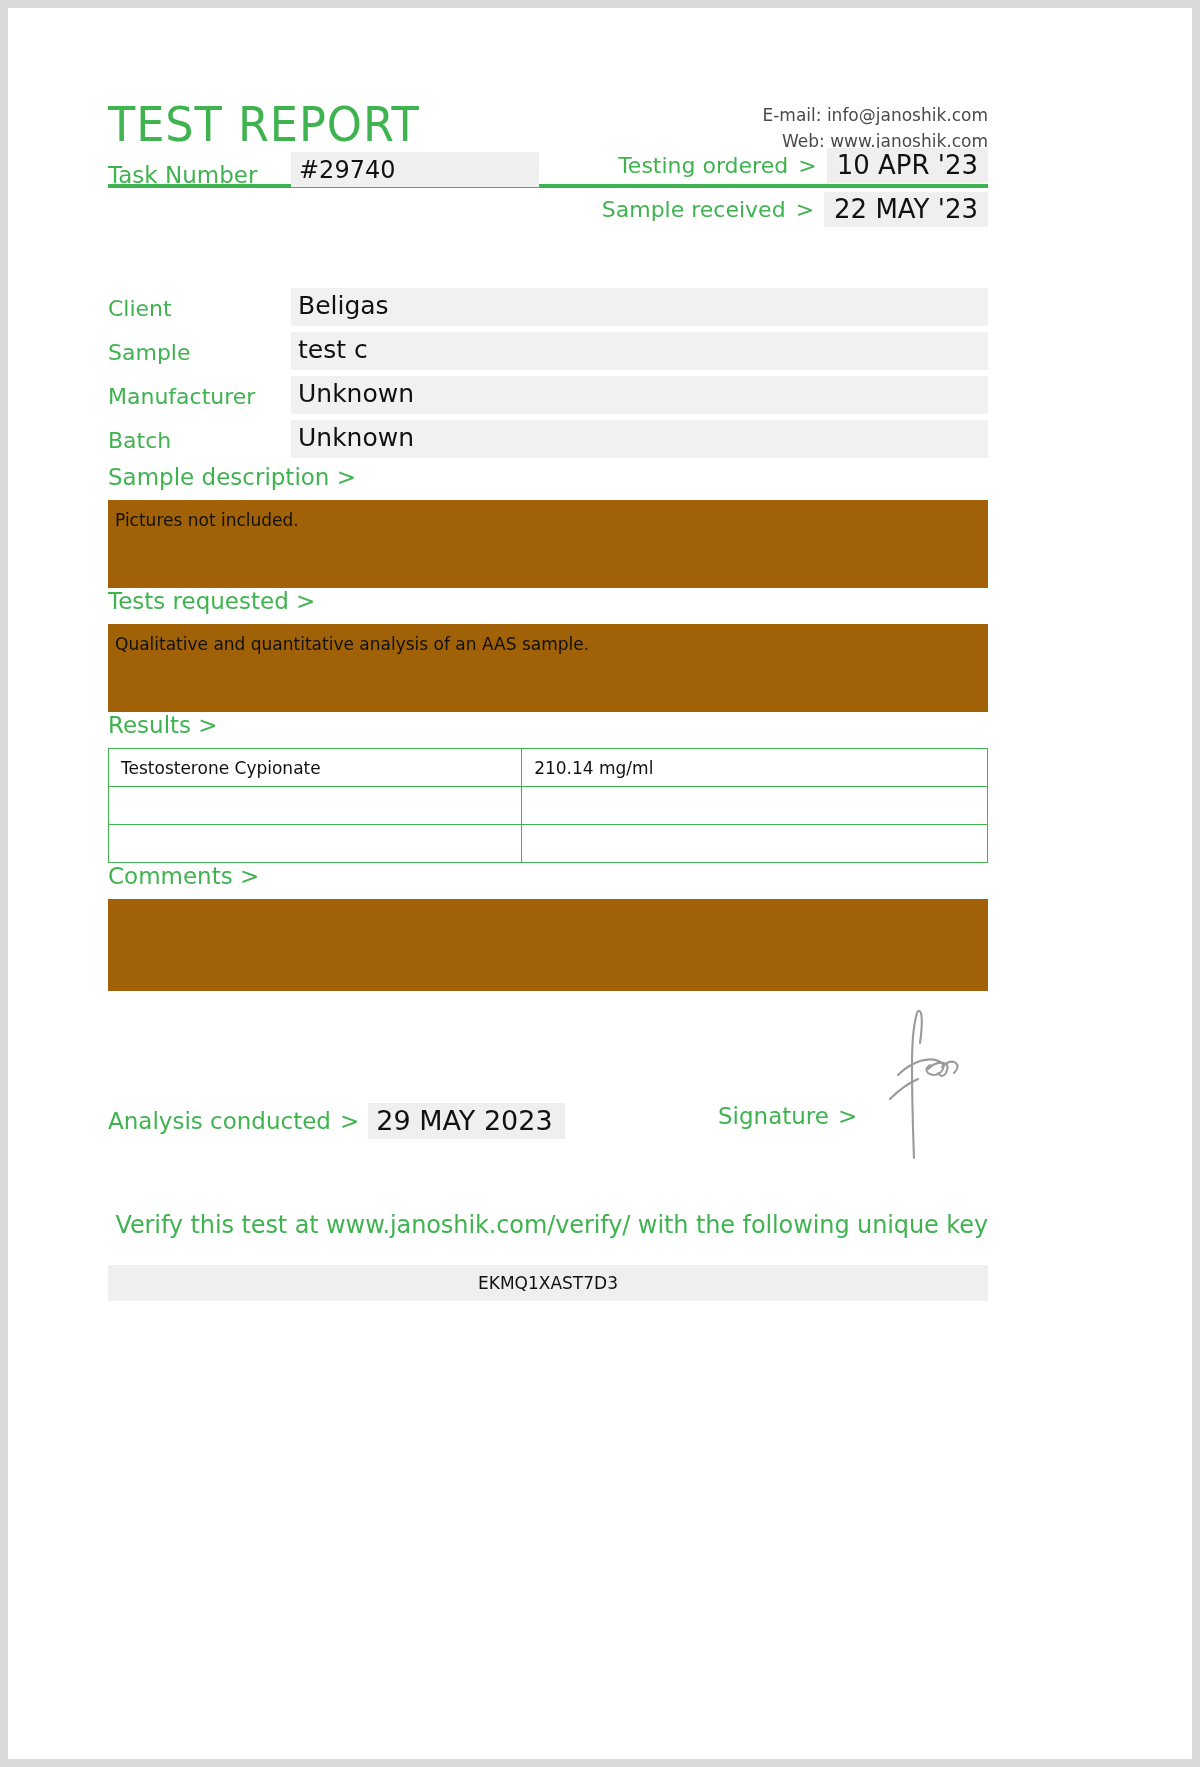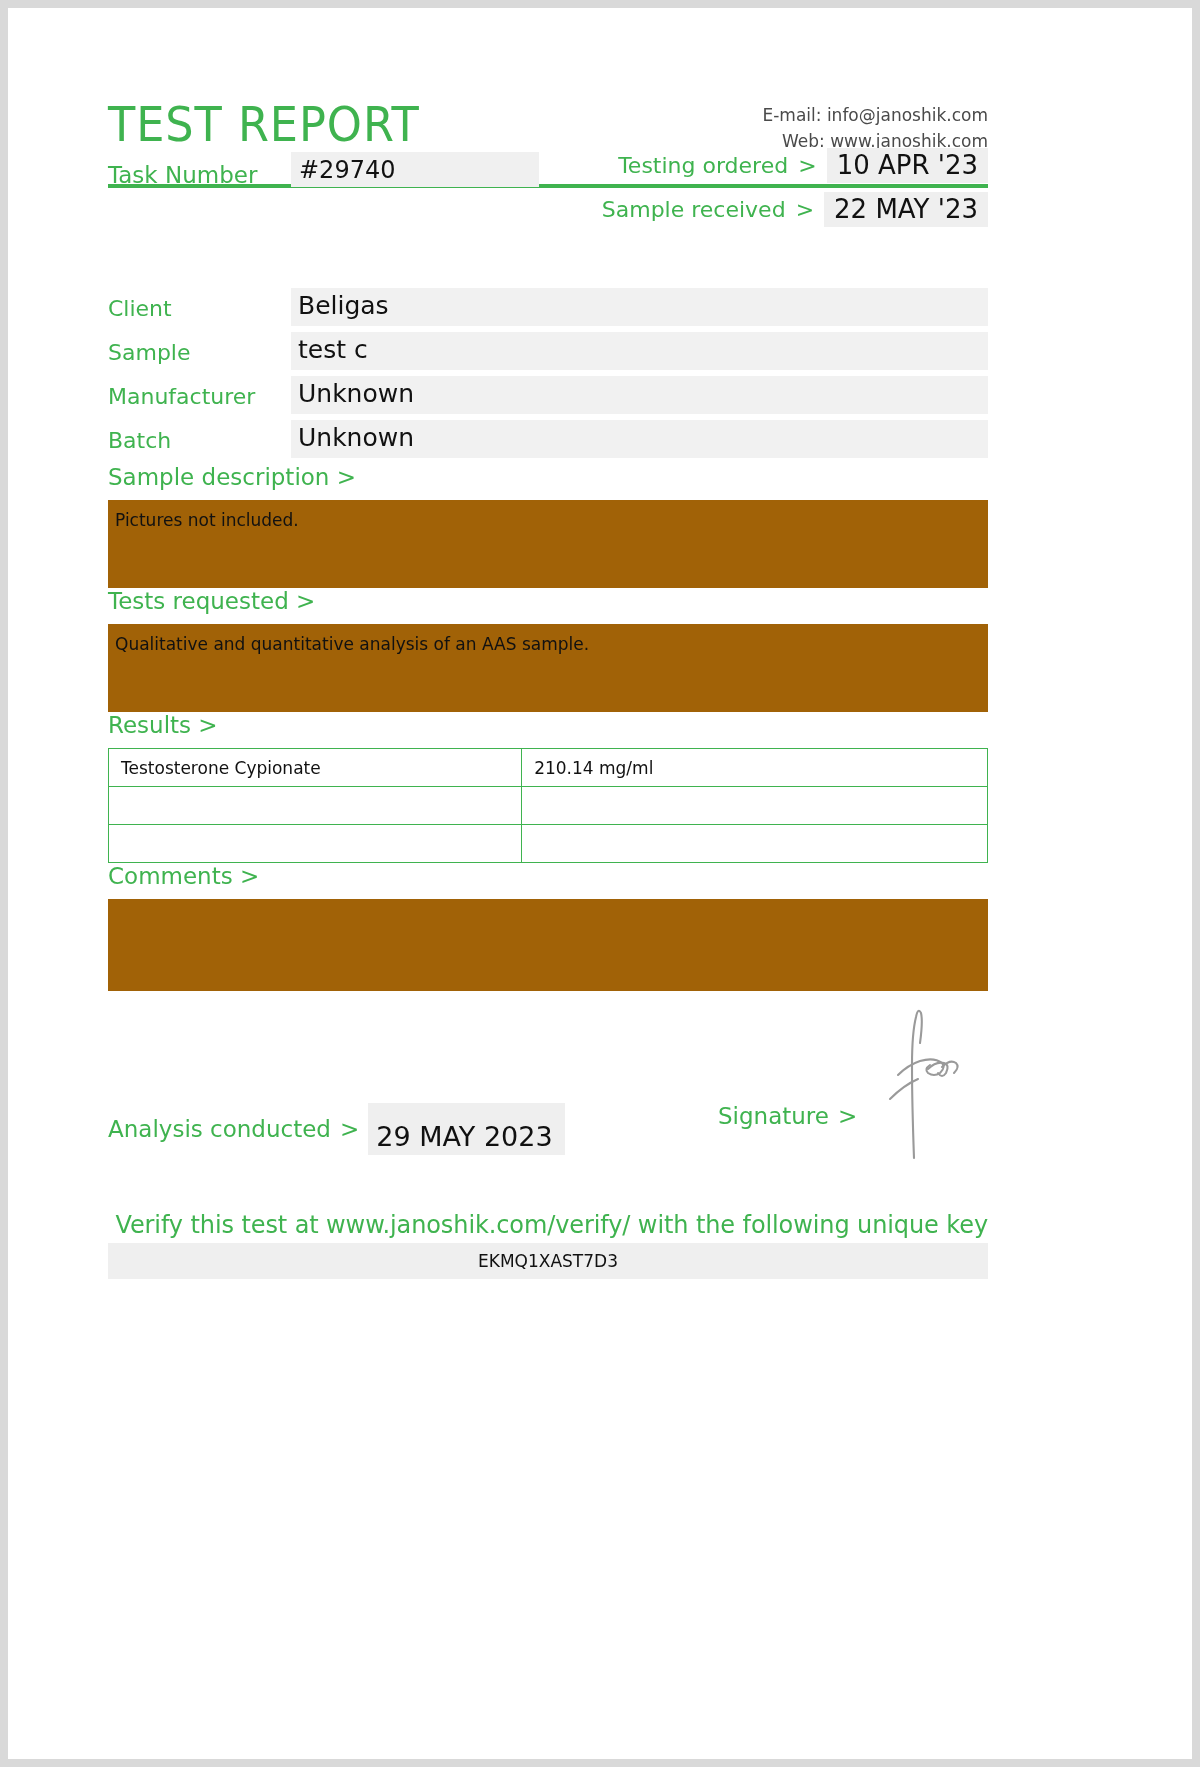--- a/index.html
+++ b/index.html
@@ -187,21 +187,21 @@
     top: 70px;
     display: flex;
     align-items: center;
   }
   .conducted .lbl { font-size: 23px; color: #3fb34f; }
   .conducted .gt { font-size: 23px; color: #3fb34f; margin: 0 9px; }
   .conducted .val {
     background: #efefef;
     font-size: 27px;
     color: #111;
-    padding: 18px 12px 3px 8px;
+    padding: 2px 12px 3px 8px;
   }
   .sig {
     position: absolute;
     left: 610px;
     top: 70px;
     display: flex;
     align-items: center;
   }
   .sig .lbl { font-size: 23px; color: #3fb34f; }
   .sig .gt { font-size: 23px; color: #3fb34f; margin: 0 9px; }
@@ -213,21 +213,21 @@
 
   
   .verify {
     margin-top: 18px;
     font-size: 24px;
     color: #3fb34f;
     text-align: right;
     letter-spacing: -0.1px;
   }
   .key {
-    margin-top: 4px;
+    margin-top: 26px;
     background: #efefef;
     height: 36px;
     font-size: 17px;
     color: #111;
     display: flex;
     align-items: center;
     justify-content: center;
   }
 </style>
 </head>

